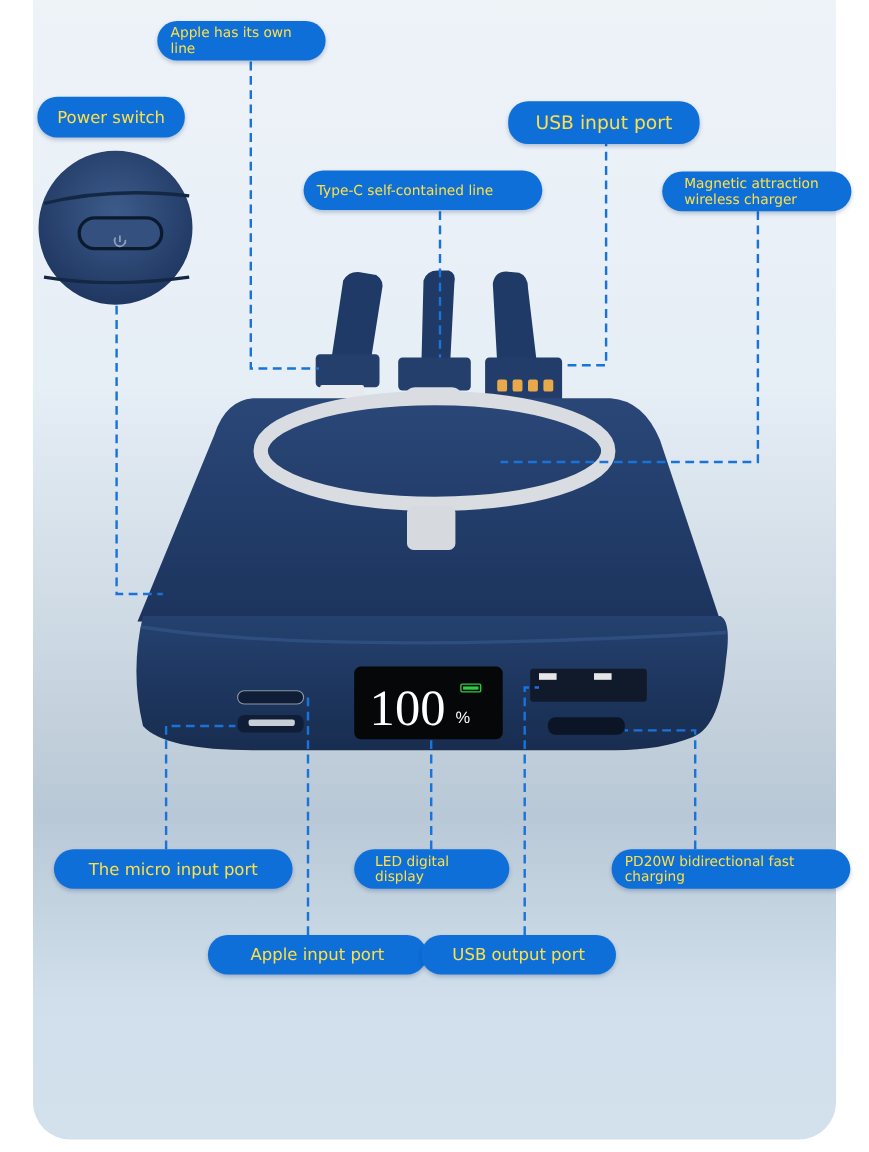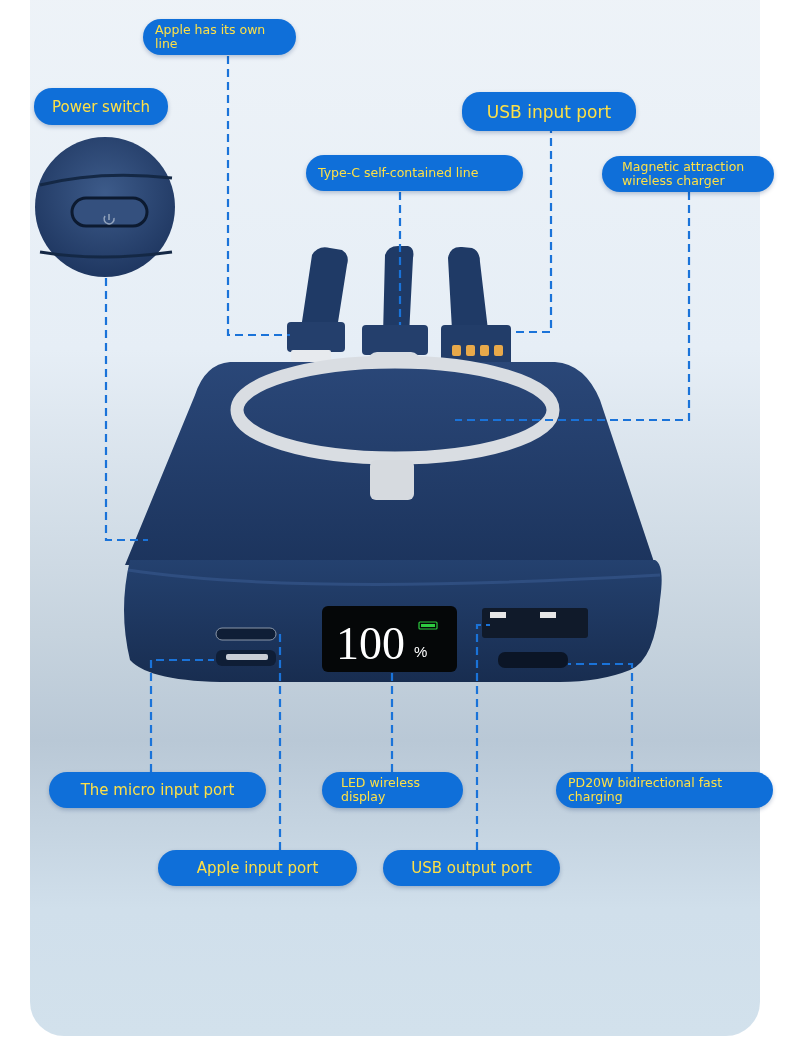--- a/index.html
+++ b/index.html
@@ -106,33 +106,33 @@
 
 <div class="label" style="left:143px;top:19px;width:153px;height:36px;">
     <span>Apple has its own line</span>
   </div>
 <div class="label big" style="left:462px;top:72px;width:174px;height:39px;margin-top:20px;">
     <span>USB input port</span>
   </div>
 <div class="label mid" style="left:34px;top:88px;width:134px;height:37px;">
     <span>Power switch</span>
   </div>
-<div class="label" style="left:306px;top:155px;width:217px;height:36px;">
+<div class="label" style="left:276px;top:155px;width:217px;height:36px;">
     <span>Type-C self-contained line</span>
   </div>
 <div class="label" style="left:570px;top:156px;width:172px;height:36px;padding-left:20px;margin-left:32px;">
     <span>Magnetic attraction wireless charger</span>
   </div>
 <div class="label mid" style="left:49px;top:772px;width:217px;height:36px;">
     <span>The micro input port</span>
   </div>
 <div class="label" style="left:322px;top:772px;width:141px;height:36px;padding-left:19px;">
-    <span>LED wireless display</span>
+    <span>LED digital display</span>
   </div>
 <div class="label" style="left:556px;top:772px;width:217px;height:36px;">
     <span>PD20W bidirectional fast charging</span>
   </div>
-<div class="label mid" style="left:158px;top:850px;width:199px;height:36px;">
+<div class="label mid" style="left:189px;top:850px;width:199px;height:36px;">
     <span>Apple input port</span>
   </div>
 <div class="label mid" style="left:383px;top:850px;width:177px;height:36px;">
     <span>USB output port</span>
   </div>
 
 </body></html>

